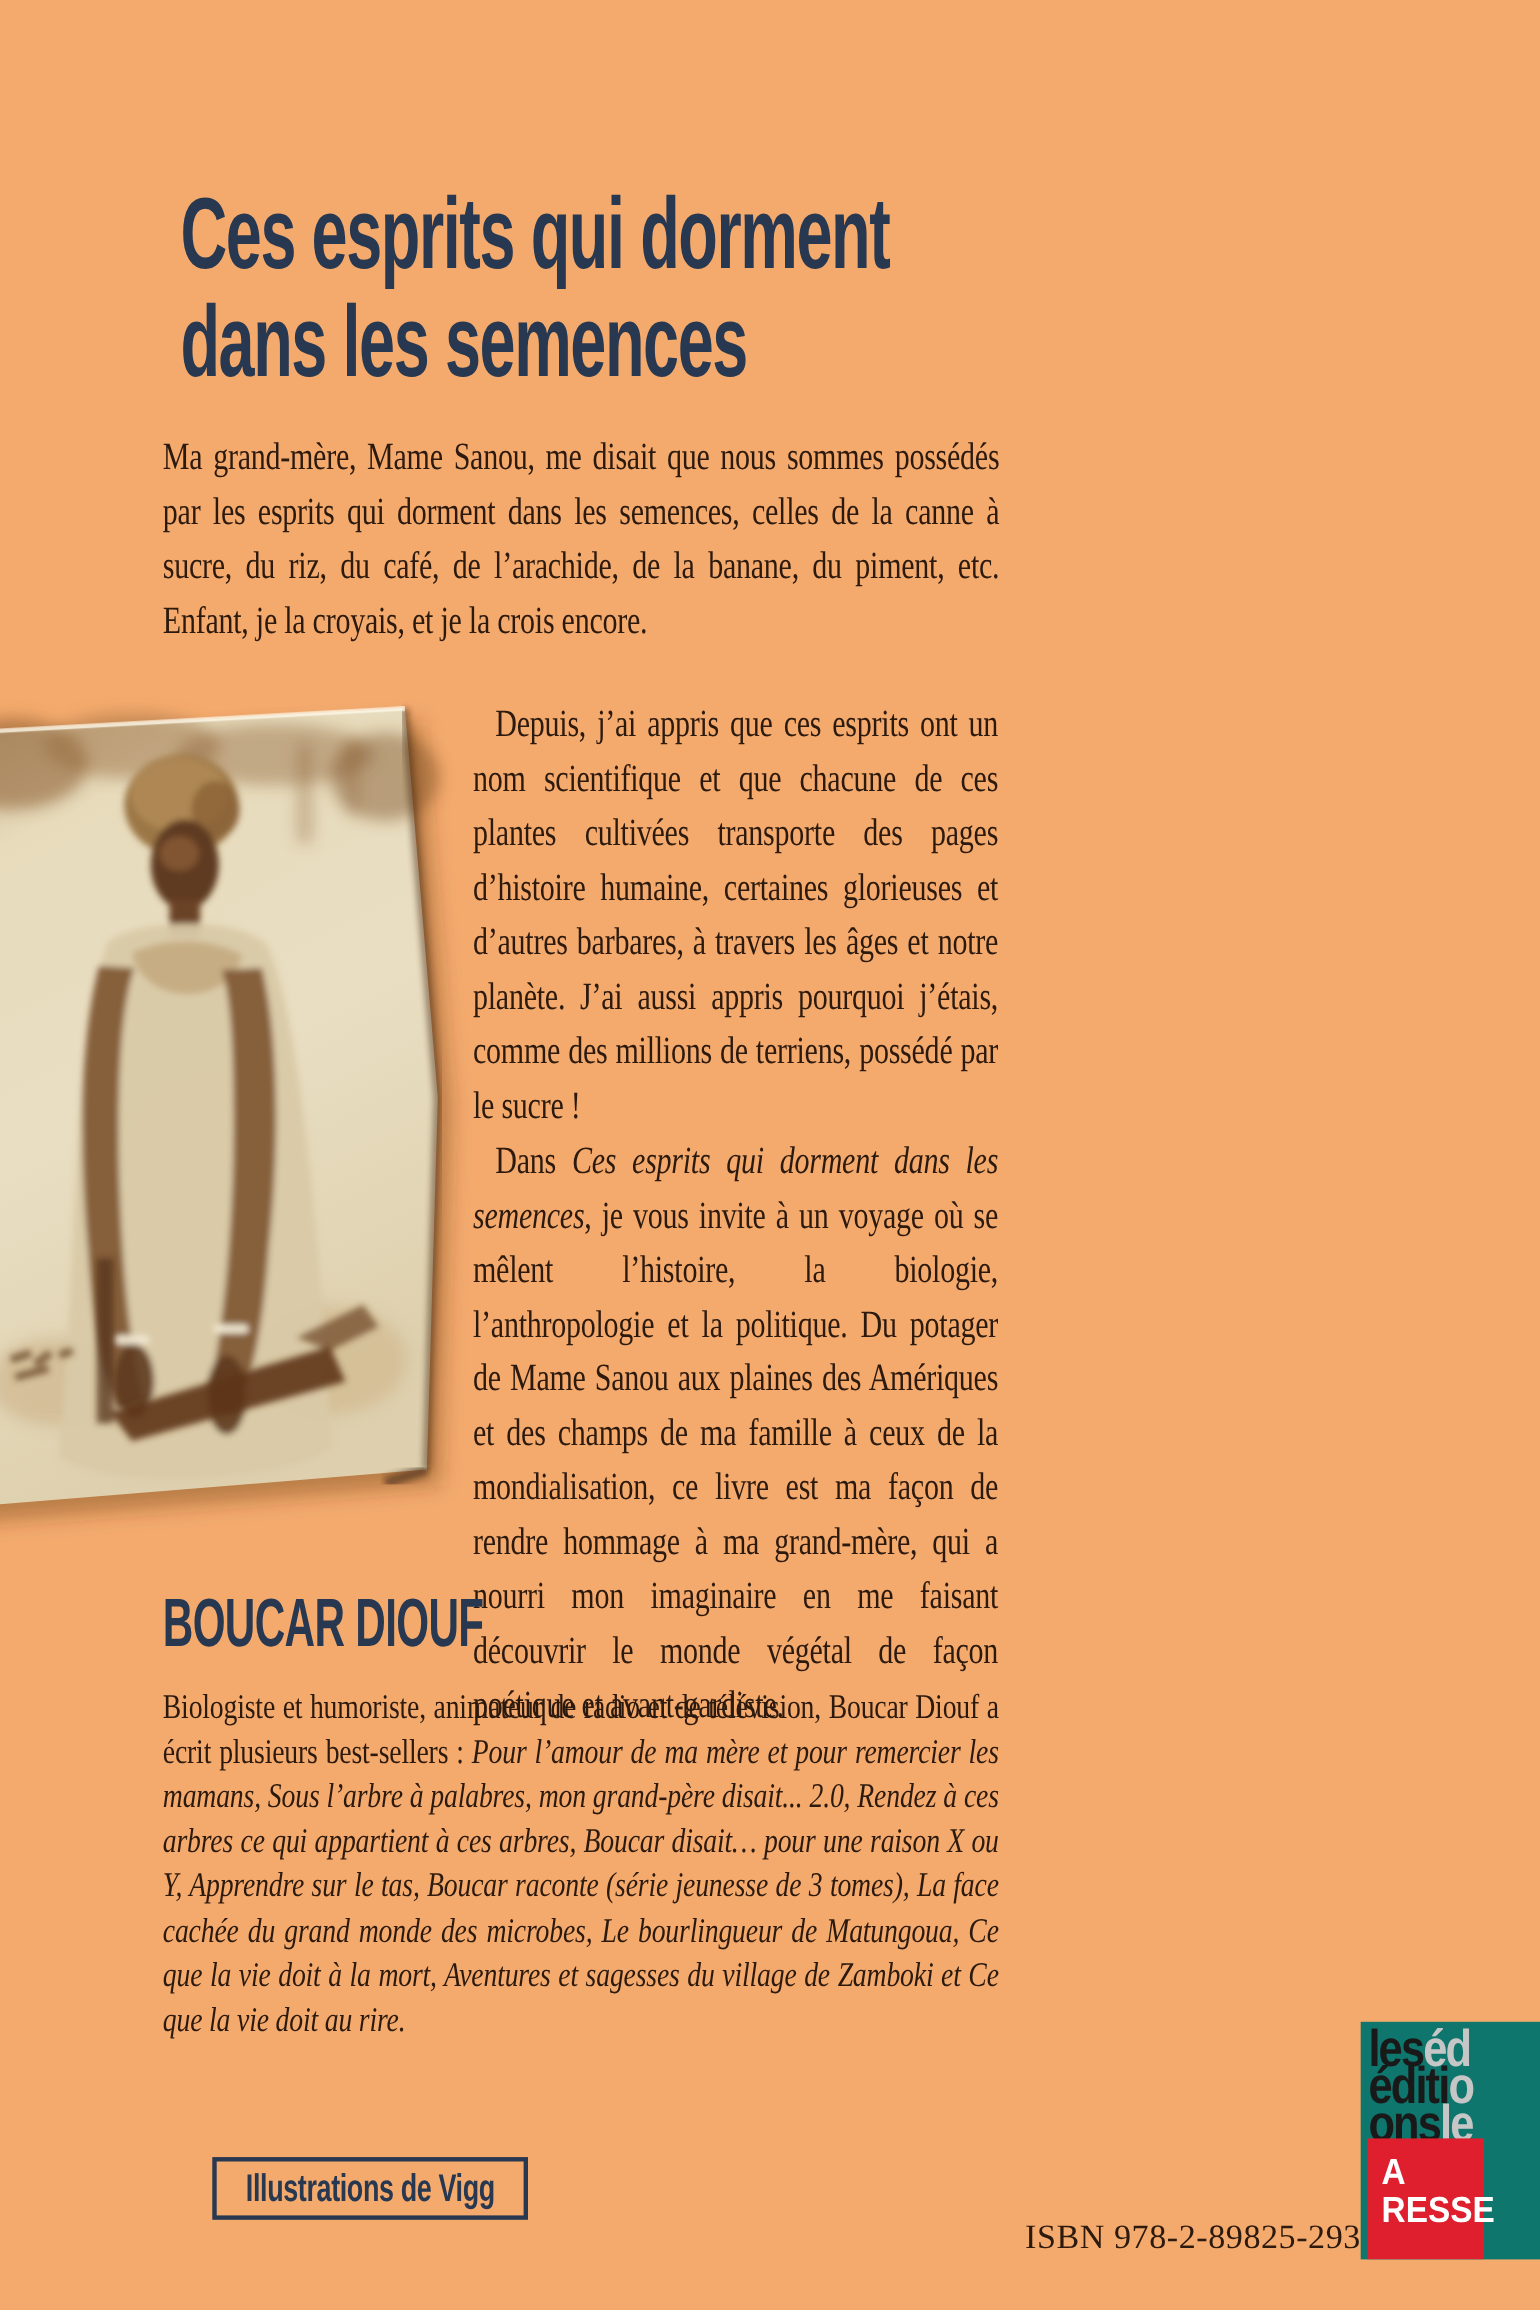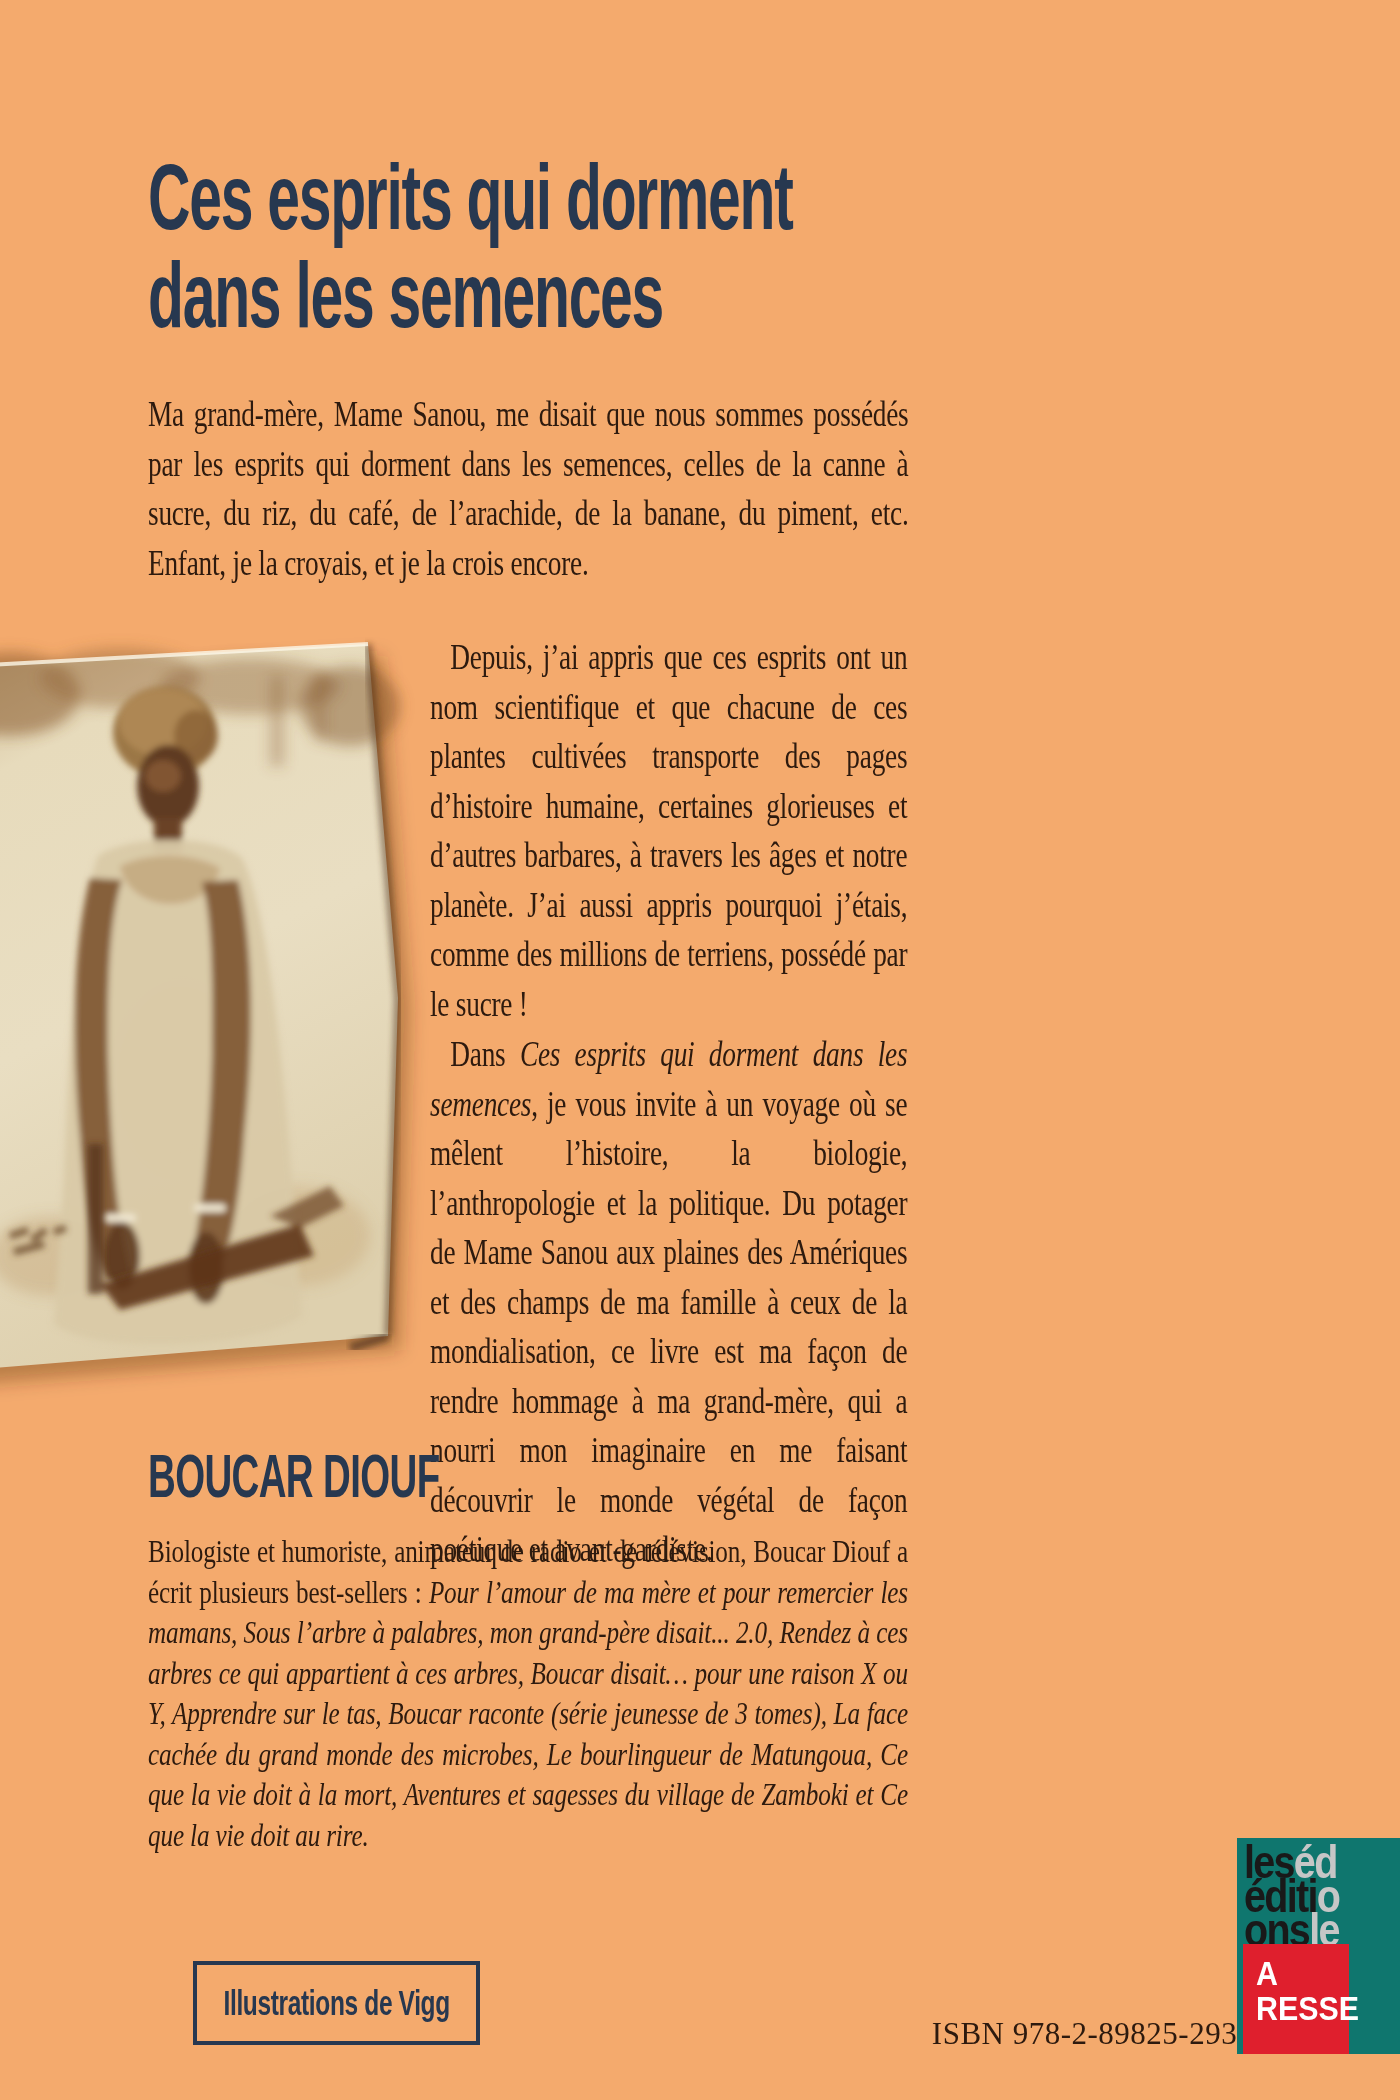--- a/index.html
+++ b/index.html
@@ -33,21 +33,21 @@
   #para2{left:430px;top:633px;width:612px;text-indent:26px;}
   #para3{left:430px;top:1030px;width:612px;text-indent:26px;}
   .bio{
     left:148px;top:1532px;width:950px;z-index:3;color:#2d1a0e;
     text-align:justify;font-size:31.5px;line-height:40.5px;letter-spacing:-0.2px;
     transform:scaleX(0.80);transform-origin:0 0;
   }
   .ital{font-style:italic;}
   
   .illus-box{
-    left:193px;top:1961px;width:287px;height:84px;z-index:3;
+    left:193px;top:1961px;width:287px;height:57px;z-index:3;
     border:4px solid #273850;box-sizing:border-box;
     display:flex;align-items:center;justify-content:center;
   }
   .illus-box span{
     color:#273850;font-family:"Liberation Sans",sans-serif;font-weight:bold;
     font-size:35px;white-space:nowrap;transform:scaleX(0.70);letter-spacing:-0.5px;
   }
   .isbn{
     left:900px;top:2016px;width:364px;z-index:3;text-align:right;
     color:#2d1a0e;font-size:31px;letter-spacing:0.5px;
@@ -136,21 +136,21 @@
   </g>
 
   <g filter="url(#soft2)">
     <rect x="118" y="528" width="15" height="150" fill="#54301a" opacity="0.75"></rect>
     <polygon points="130,668 330,608 344,640 150,694" fill="#5e3518" opacity="0.9"></polygon>
     <polygon points="300,600 360,570 374,590 330,612" fill="#6b4222" opacity="0.7"></polygon>
     <path d="M40,620 l18,-6 M62,624 l14,-10 M84,616 l12,-4 M44,636 l30,-8" stroke="#6b4a2a" stroke-width="7" opacity="0.8" fill="none"></path>
   </g>
 </svg>
 
-<h1 class="abs headline" style="margin:0;">
+<h1 class="abs headline" style="margin:16px;">
   <span class="tline">Ces esprits qui dorment</span>
   <span class="tline">dans les semences</span>
 </h1>
 
 <p id="para1" class="abs para" style="margin:0;">Ma grand-mère, Mame Sanou, me disait que nous sommes possédés par les esprits qui dorment dans les semences, celles de la canne à sucre, du riz, du café, de l’arachide, de la banane, du piment, etc. Enfant, je la croyais, et je la crois encore.</p>
 
 <p id="para2" class="abs para" style="margin:0;">Depuis, j’ai appris que ces esprits ont un nom scientifique et que chacune de ces plantes cultivées transporte des pages d’histoire humaine, certaines glorieuses et d’autres barbares, à travers les âges et notre planète. J’ai aussi appris pourquoi j’étais, comme des millions de terriens, possédé par le sucre !</p>
 
 <p id="para3" class="abs para" style="margin:0;"><span>Dans </span><span class="ital">Ces esprits qui dorment dans les semences</span><span>, je vous invite à un voyage où se mêlent l’histoire, la biologie, l’anthropologie et la politique. Du potager de Mame Sanou aux plaines des Amériques et des champs de ma famille à ceux de la mondialisation, ce livre est ma façon de rendre hommage à ma grand-mère, qui a nourri mon imaginaire en me faisant découvrir le monde végétal de façon poétique et avant-gardiste.</span></p>
 

